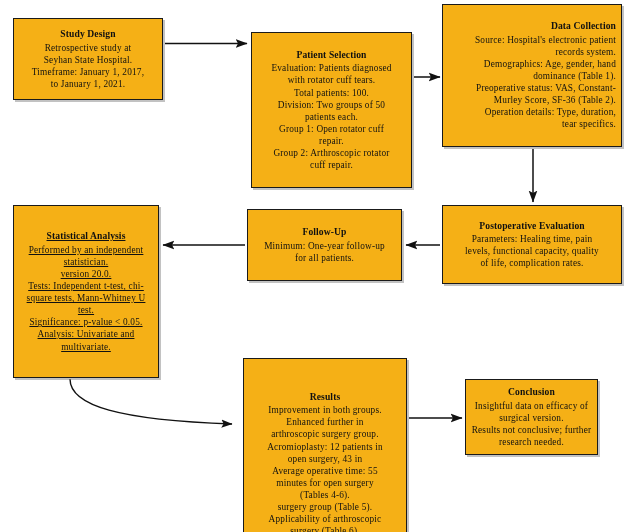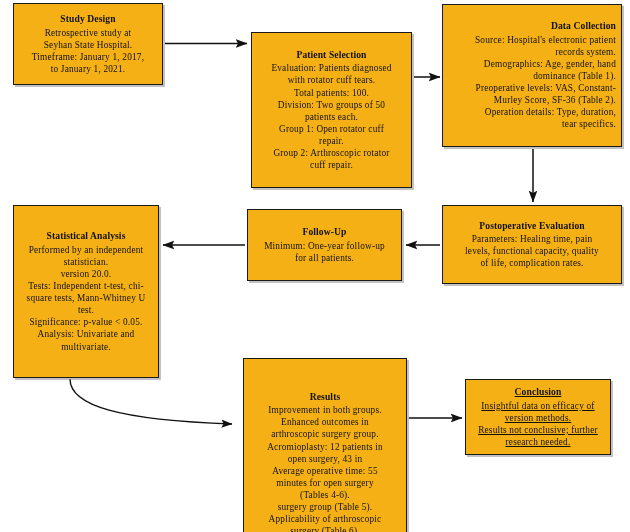--- a/index.html
+++ b/index.html
@@ -48,28 +48,28 @@
     white-space: nowrap;
   }
   svg.arrows {
     position: absolute;
     left: 0; top: 0;
     width: 630px;
     height: 532px;
     pointer-events: none;
   }
   
-  #n-study      { left: 13px;  top: 3px;   width: 150px; height: 82px; text-align: center; }
+  #n-study      { left: 13px;  top: 18px;   width: 150px; height: 82px; text-align: center; }
   #n-patient    { left: 251px; top: 4px;   width: 161px; height: 156px; margin-top: 28px; }
   #n-data       { left: 442px; top: 4px;   width: 180px; height: 143px; align-items: flex-end; }
   #n-postop     { left: 442px; top: 205px; width: 180px; height: 79px; }
   #n-followup   { left: 247px; top: 209px; width: 155px; height: 72px; }
-  #n-stats      { left: 13px;  top: 205px; width: 146px; height: 173px; }
+  #n-stats      { left: 13px;  top: 205px; width: 146px; height: 173px; text-decoration: underline; }
   #n-results    { left: 243px; top: 312px; width: 164px; height: 212px; margin-top: 46px; }
-  #n-conclusion { left: 465px; top: 379px; width: 146px; height: 76px; text-decoration: underline; }
+  #n-conclusion { left: 465px; top: 379px; width: 133px; height: 76px; }
 </style>
 </head>
 <body>
 
 <div id="canvas">
 
   <svg class="arrows" viewBox="0 0 630 532" xmlns="http://www.w3.org/2000/svg">
     <defs>
       <marker id="ah" markerWidth="9" markerHeight="9" refX="7.6" refY="3.1" orient="auto" markerUnits="strokeWidth">
         <path d="M0,0.2 L8,3.1 L0,6.0 L1.6,3.1 Z" fill="#111111"></path>
@@ -111,21 +111,21 @@
     <span class="line">Group 2: Arthroscopic rotator</span>
     <span class="line">cuff repair.</span>
   </div>
 
   <div class="node" id="n-data">
     <span class="title">Data Collection</span>
     <span class="line">Source: Hospital's electronic patient</span>
     <span class="line">records system.</span>
     <span class="line">Demographics: Age, gender, hand</span>
     <span class="line">dominance (Table 1).</span>
-    <span class="line">Preoperative levels: VAS, Constant-</span>
+    <span class="line">Preoperative status: VAS, Constant-</span>
     <span class="line">Murley Score, SF-36 (Table 2).</span>
     <span class="line">Operation details: Type, duration,</span>
     <span class="line">tear specifics.</span>
   </div>
 
   <div class="node" id="n-postop">
     <span class="title">Postoperative Evaluation</span>
     <span class="line">Parameters: Healing time, pain</span>
     <span class="line">levels, functional capacity, quality</span>
     <span class="line">of life, complication rates.</span>
@@ -146,33 +146,33 @@
     <span class="line">square tests, Mann-Whitney U</span>
     <span class="line">test.</span>
     <span class="line">Significance: p-value &lt; 0.05.</span>
     <span class="line">Analysis: Univariate and</span>
     <span class="line">multivariate.</span>
   </div>
 
   <div class="node" id="n-results">
     <span class="title">Results</span>
     <span class="line">Improvement in both groups.</span>
-    <span class="line">Enhanced outcomes in</span>
+    <span class="line">Enhanced further in</span>
     <span class="line">arthroscopic surgery group.</span>
     <span class="line">Acromioplasty: 12 patients in</span>
     <span class="line">open surgery, 43 in</span>
     <span class="line">Average operative time: 55</span>
     <span class="line">minutes for open surgery</span>
     <span class="line">(Tables 4-6).</span>
     <span class="line">surgery group (Table 5).</span>
     <span class="line">Applicability of arthroscopic</span>
     <span class="line">surgery (Table 6).</span>
   </div>
 
   <div class="node" id="n-conclusion">
     <span class="title">Conclusion</span>
     <span class="line">Insightful data on efficacy of</span>
-    <span class="line">version methods.</span>
+    <span class="line">surgical version.</span>
     <span class="line">Results not conclusive; further</span>
     <span class="line">research needed.</span>
   </div>
 
 </div>
 
 </body></html>

